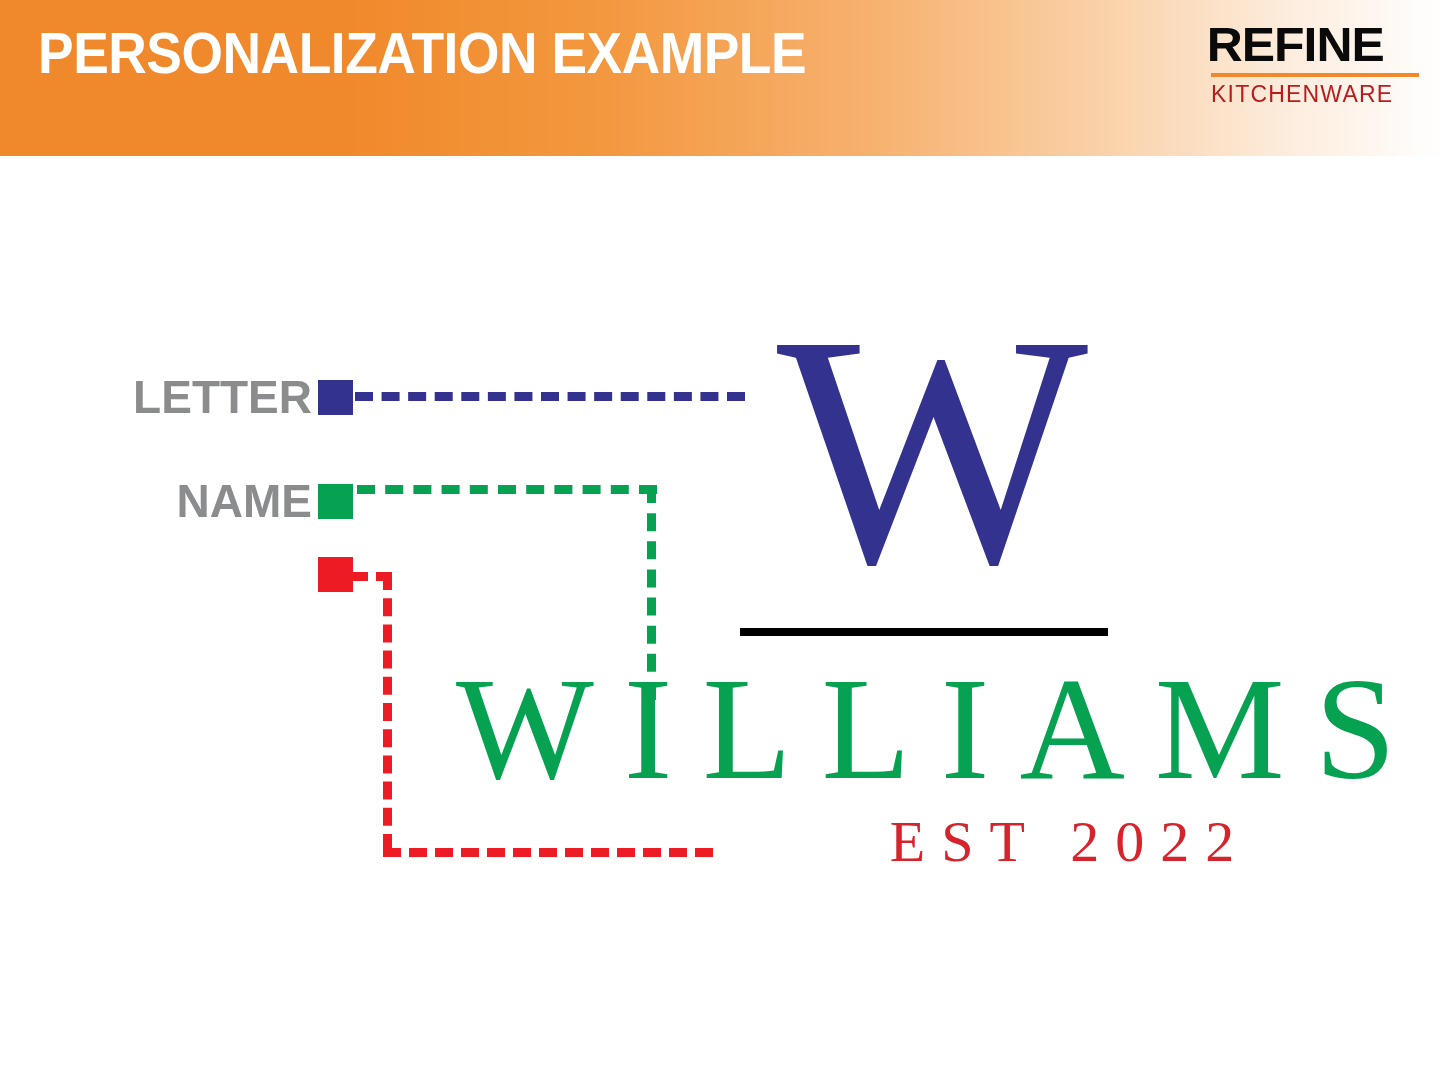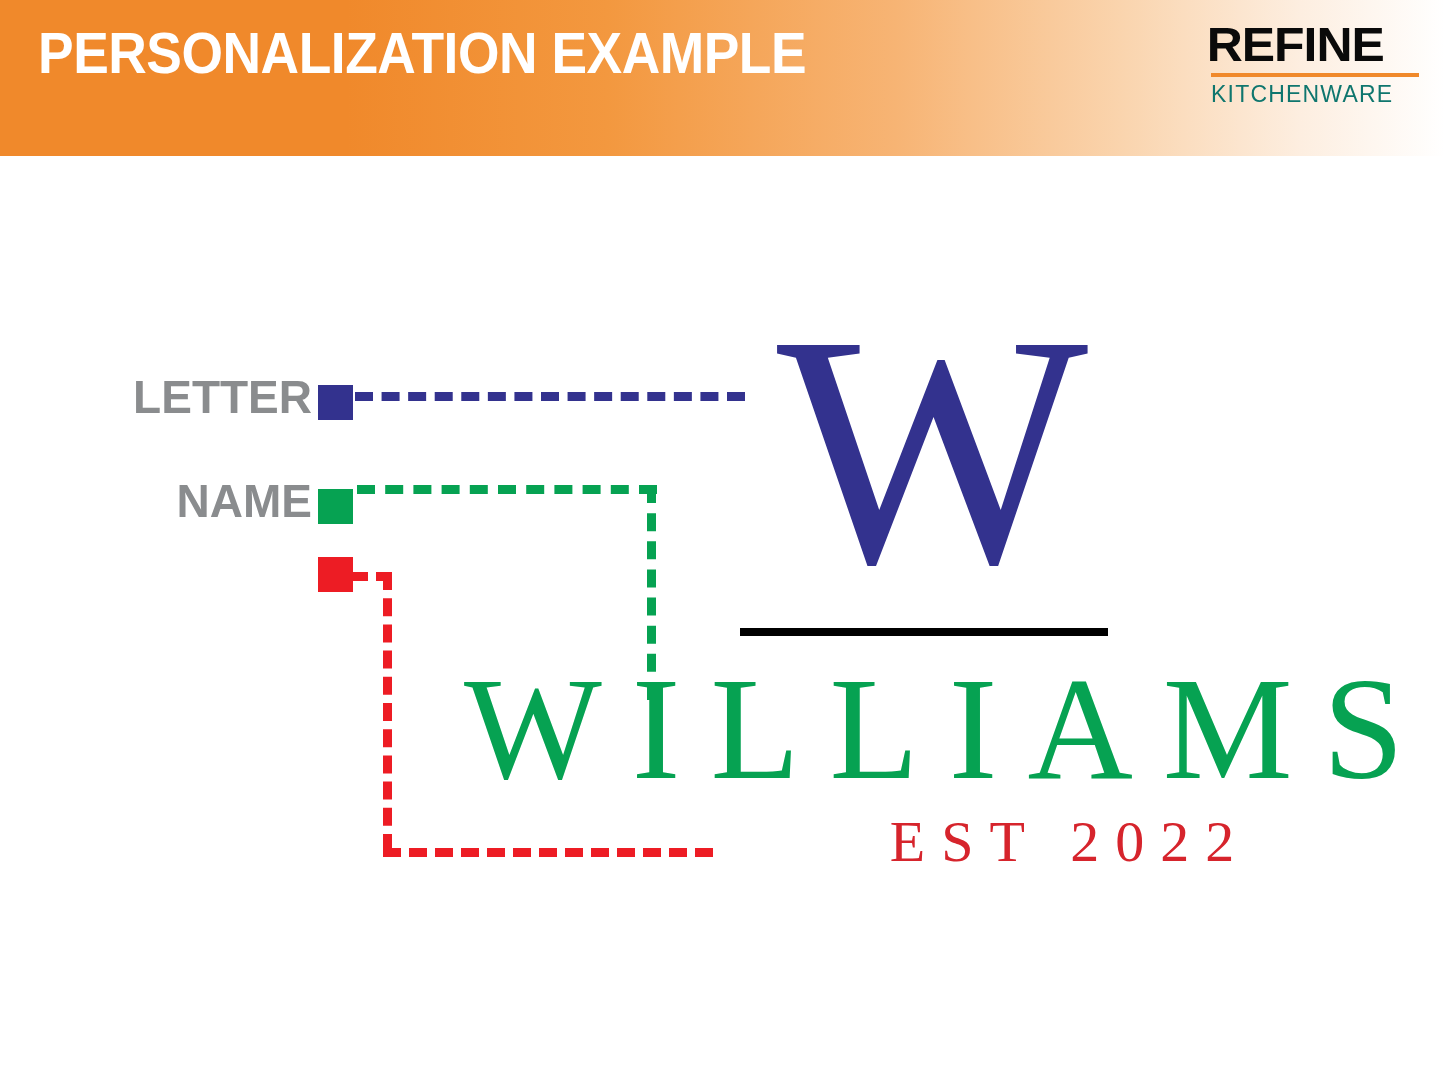--- a/index.html
+++ b/index.html
@@ -67,30 +67,30 @@
     height: 4px;
     background: #F0892B;
     margin: 3px 0 4px 0;
     width: 100%;
   }
   #brand-logo-secondary {
     font-family: "Liberation Sans", sans-serif;
     font-weight: normal;
     font-size: 23px;
     line-height: 26px;
-    color: #0f766e;
+    color: #b91c1c;
     letter-spacing: 1.2px;
     white-space: nowrap;
   }
 
   
   .legend-row {
     position: absolute;
     display: flex;
-    align-items: flex-end;
+    align-items: center;
     justify-content: flex-end;
     left: 40px;
     width: 313px;
   }
   .legend-label {
     font-family: "Liberation Sans", sans-serif;
     font-weight: bold;
     font-size: 46px;
     line-height: 46px;
     color: #8A8C8E;
@@ -173,21 +173,21 @@
     margin: 28px auto 0 auto;
     margin-left: 300px;
   }
   #monogram-surname {
     font-family: "Liberation Serif", serif;
     font-size: 146px;
     line-height: 150px;
     color: #06A252;
     letter-spacing: 30px;
     margin-top: 18px;
-    margin-left: 24px;
+    margin-left: 16px;
     white-space: nowrap;
   }
   #monogram-est {
     font-family: "Liberation Serif", serif;
     font-size: 58px;
     line-height: 64px;
     color: #D6242C;
     letter-spacing: 16px;
     margin-top: 6px;
     margin-left: 300px;

